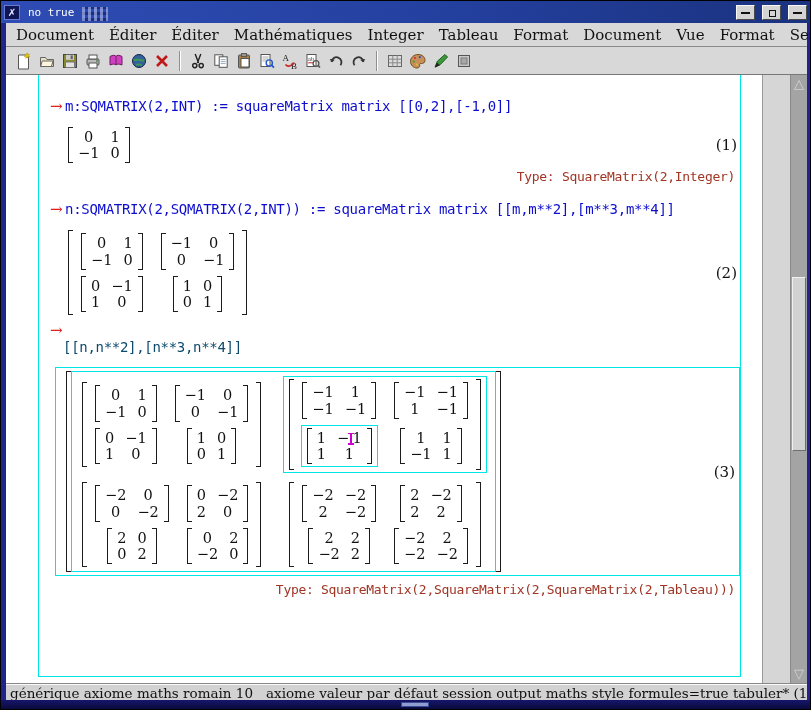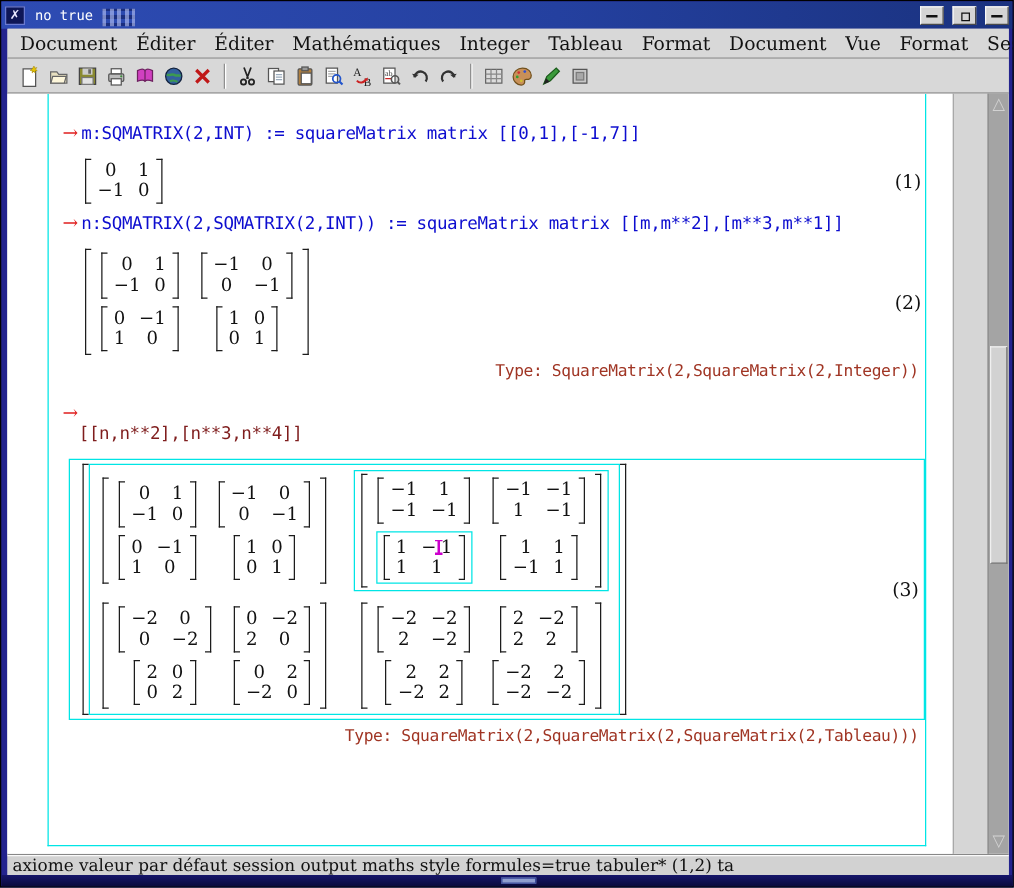--- a/index.html
+++ b/index.html
@@ -58,21 +58,21 @@
   .session {
     margin-left:32px; margin-right:21px; height:602px;
     border-left:1px solid #00e5e5; border-right:1px solid #00e5e5; border-bottom:1px solid #00e5e5;
     padding-top:22px;
   }
   
   .input-line { margin:0 0 12px 0; font:14px "DejaVu Sans Mono", monospace; }
   .input-first { display:flex; align-items:baseline; }
   .prompt { color:#e02020; font-family:"DejaVu Serif",serif; font-size:15px; width:26px; padding-left:11px; flex:none; }
   .code { color:#0d0dcf; white-space:pre; letter-spacing:-0.3px; }
-  .code-cont { color:#7f1d1d; white-space:pre; padding-left:24px; letter-spacing:-0.3px; }
+  .code-cont { color:#0c4a6e; white-space:pre; padding-left:24px; letter-spacing:-0.3px; }
   
   .output-row {
     display:flex; align-items:center; justify-content:space-between;
     padding-left:27px; padding-right:3px; margin-bottom:6px;
   }
   .output-row.boxed {
     border:1px solid #00e5e5; margin-left:16px; margin-right:0;
     padding:3px 4px 3px 8px;
   }
   .eqlabel { font-size:15px; color:#111; flex:none; padding-left:6px; }
@@ -297,40 +297,41 @@
           </svg>
         </div>
       </div>
 
     <div class="main">
       <div class="canvas">
         <div class="session">
             <div class="input-line">
               <div class="input-first">
                 <span class="prompt">→</span>
-                <span class="code">m:SQMATRIX(2,INT) := squareMatrix matrix [[0,1],[-1,7]]</span>
+                <span class="code">m:SQMATRIX(2,INT) := squareMatrix matrix [[0,2],[-1,0]]</span>
               </div>
             </div>
             <div class="output-row">
               <span class="matrix">
                 <span class="brk l"></span>
                 <span class="mgrid d0" style="grid-template-columns: repeat(2, auto);">
                   <span class="mcell">0</span>
                   <span class="mcell">1</span>
                   <span class="mcell">−1</span>
                   <span class="mcell">0</span>
                 </span>
                 <span class="brk r"></span>
               </span>
               <span class="eqlabel">(1)</span>
             </div>
+            <div class="type-row">Type: SquareMatrix(2,Integer)</div>
             <div class="input-line">
               <div class="input-first">
                 <span class="prompt">→</span>
-                <span class="code">n:SQMATRIX(2,SQMATRIX(2,INT)) := squareMatrix matrix [[m,m**2],[m**3,m**1]]</span>
+                <span class="code">n:SQMATRIX(2,SQMATRIX(2,INT)) := squareMatrix matrix [[m,m**2],[m**3,m**4]]</span>
               </div>
             </div>
             <div class="output-row">
               <span class="matrix">
                 <span class="brk l"></span>
                 <span class="mgrid d1" style="grid-template-columns: repeat(2, auto);">
                   <span class="matrix">
                     <span class="brk l"></span>
                     <span class="mgrid d0" style="grid-template-columns: repeat(2, auto);">
                       <span class="mcell">0</span>
@@ -368,21 +369,20 @@
                       <span class="mcell">0</span>
                       <span class="mcell">1</span>
                     </span>
                     <span class="brk r"></span>
                   </span>
                 </span>
                 <span class="brk r"></span>
               </span>
               <span class="eqlabel">(2)</span>
             </div>
-            <div class="type-row">Type: SquareMatrix(2,SquareMatrix(2,Integer))</div>
             <div class="input-line">
               <div class="input-first">
                 <span class="prompt">→</span>
               </div>
               <div class="code-cont">[[n,n**2],[n**3,n**4]]</div>
             </div>
             <div class="output-row boxed">
               <span class="matrix">
                 <span class="brk l"></span>
                 <span class="mgrid d2 cbox" style="grid-template-columns: repeat(2, auto);">
@@ -584,20 +584,21 @@
       </div>
       <div class="scroll-gutter"></div>
       <div class="scroll-track">
         <div class="sb-arrow up">△</div>
         <div class="sb-thumb"></div>
         <div class="sb-arrow down">▽</div>
       </div>
     </div>
 
     <div class="statusbar">
+      <span>générique axiome maths romain 10</span>
       <span>axiome valeur par défaut session output maths style formules=true tabuler* (1,2) ta</span>
     </div>
   </div>
 
   <div class="bottomband">
     <div class="hthumb"></div>
   </div>
 
 </div>
 

